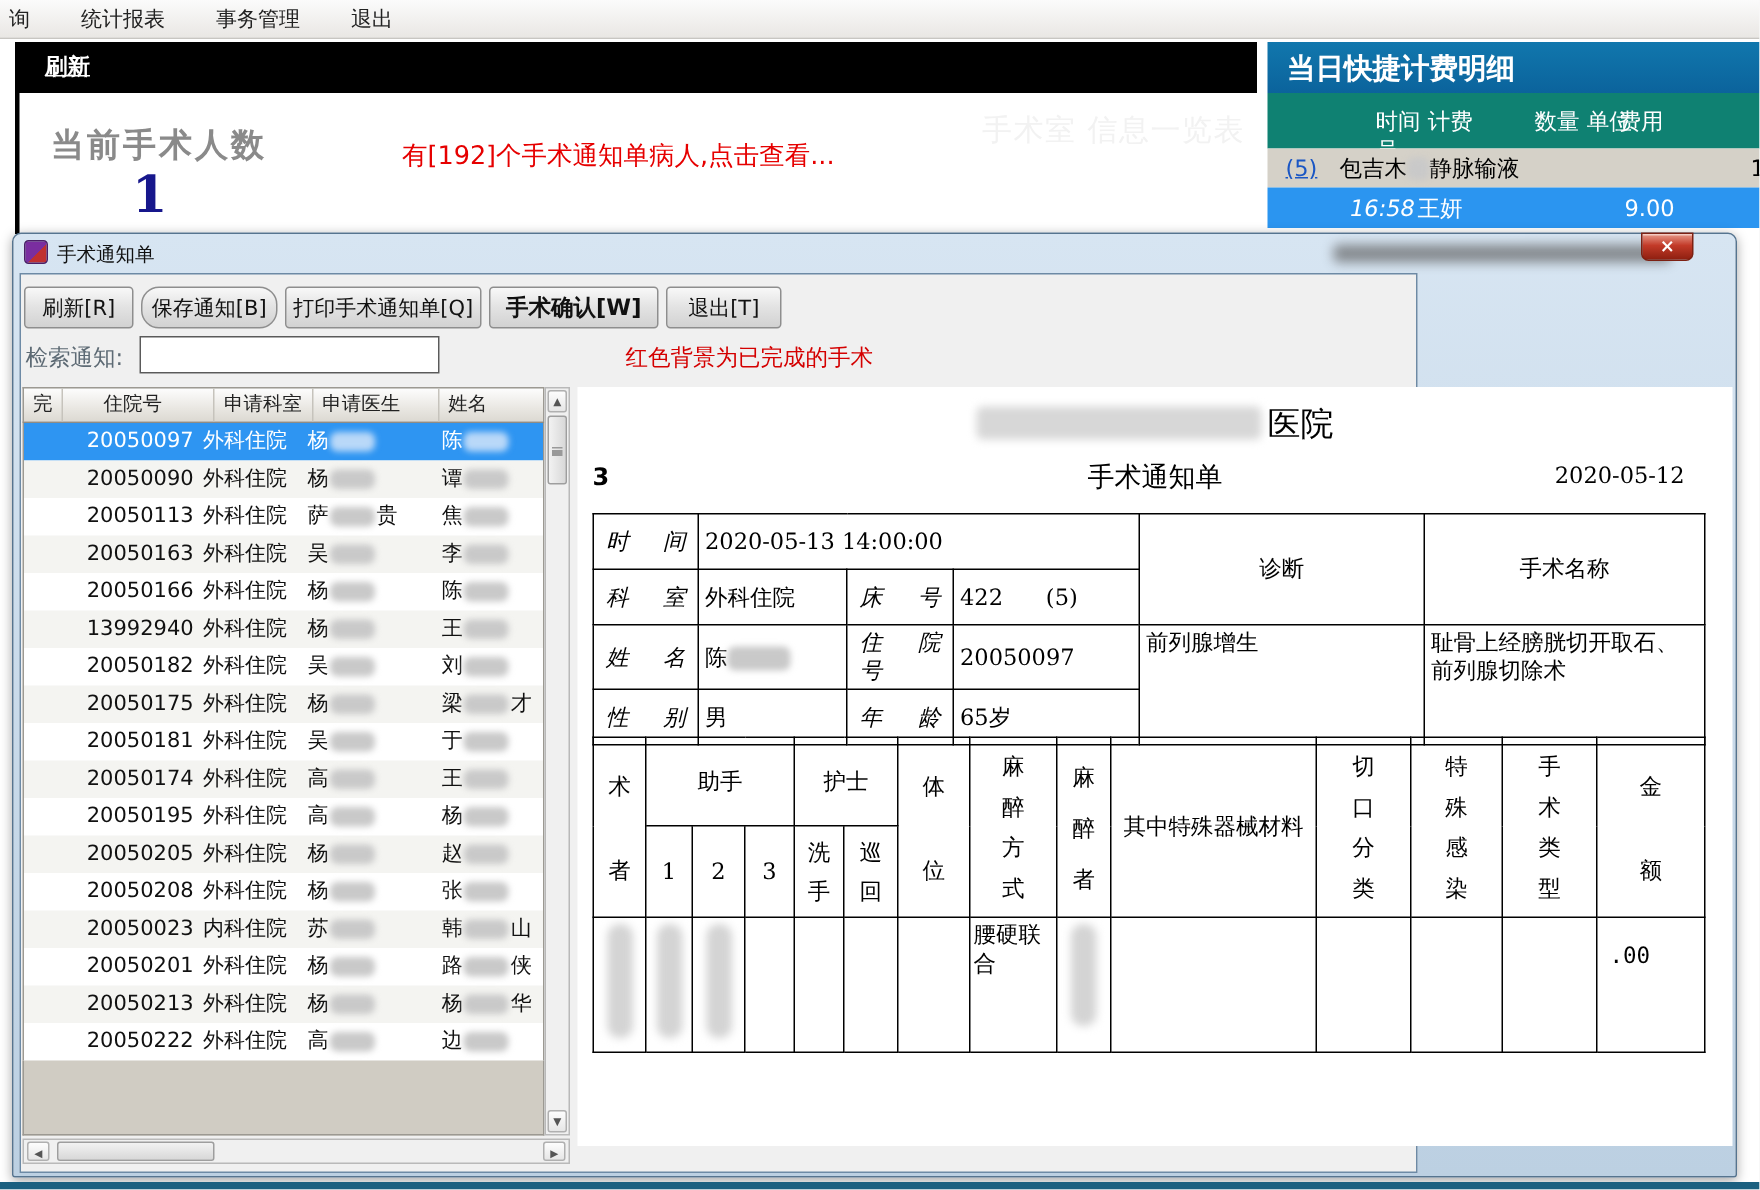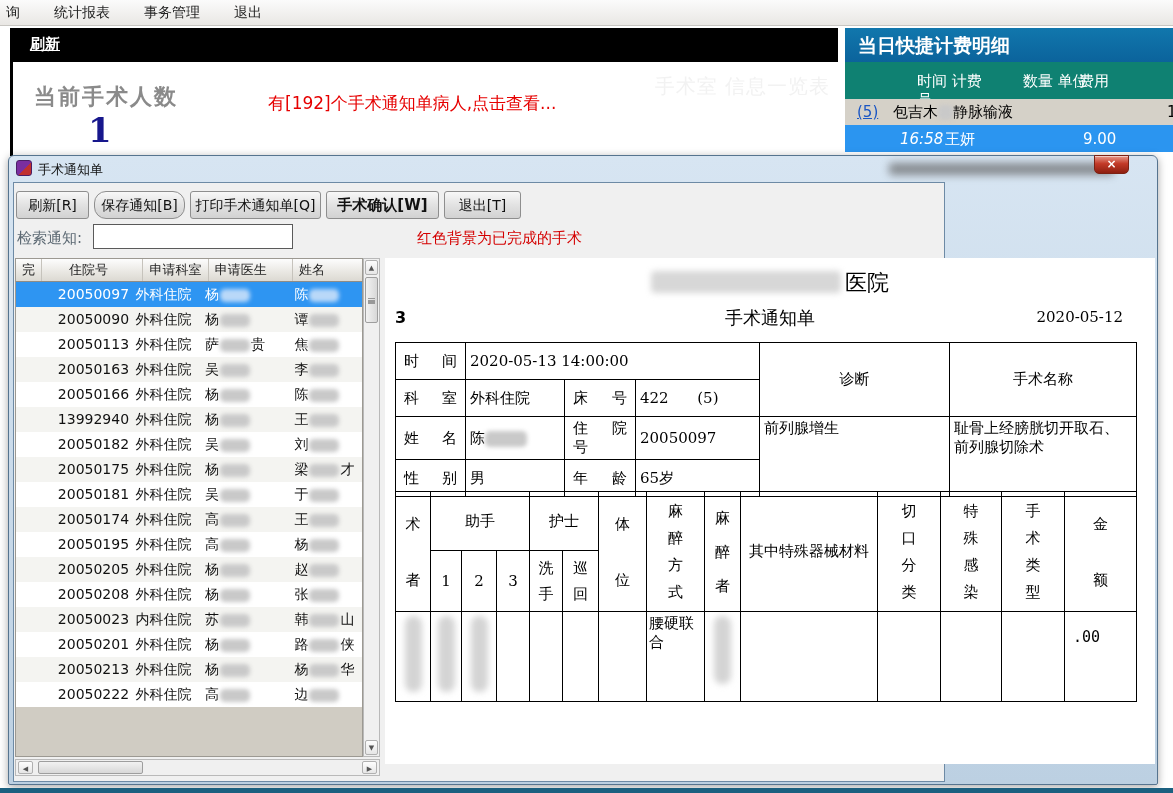--- a/index.html
+++ b/index.html
@@ -91,21 +91,21 @@
   #hosp-line { position:absolute; left:0; top:10px; width:100%; text-align:center; font-size:22px; }
   #hosp-blob { display:inline-block; width:190px; height:22px; background:#d7d7d7; filter:blur(3px); border-radius:4px; vertical-align:-3px; margin-right:4px; }
   #form-no { position:absolute; left:10px; top:50px; font-size:16px; font-weight:bold; font-family:"DejaVu Sans",sans-serif; }
   #form-title { position:absolute; left:0; top:48px; width:100%; text-align:center; font-size:18px; }
   #form-date { position:absolute; right:32px; top:50px; font-size:15px; }
   table { border-collapse:collapse; table-layout:fixed; }
   #t1 { position:absolute; left:10px; top:84px; width:741px; }
   #t2 { position:absolute; left:10px; top:233px; width:741px; }
   td { border:1px solid #000; font-size:15px; vertical-align:middle; overflow:hidden; }
   #t1 td { height:37px; padding:2px 4px; }
-  .jl { text-align:justify; text-align-last:justify; padding:2px 8px !important; }
+  .jl { text-align:justify; text-align-last:justify; padding:2px 8px !important;font-style:italic; }
   .ctr { text-align:center; }
   .pre { white-space:pre; }
   .vcell div { width:17px; margin:0 auto; word-break:break-all; text-align:center; }
   .v2 div { line-height:56px; } .v2s div { line-height:26px; } .v3 div { line-height:34px; } .v4 div { line-height:27px; }
   .vblob { display:block; margin:4px auto 0; width:17px; height:76px; background:#d4d4d4; filter:blur(3px); border-radius:8px; }
   .vblob.sm { height:68px; }
   .topleft { vertical-align:top; text-align:left; padding:2px; word-break:break-all; }
   #amount-cell { vertical-align:top; text-align:left; padding:16px 0 0 8px; font-family:"DejaVu Sans Mono","Liberation Mono",monospace; }
   #surgery-name { line-height:1.25; padding:2px 3px; }
 

